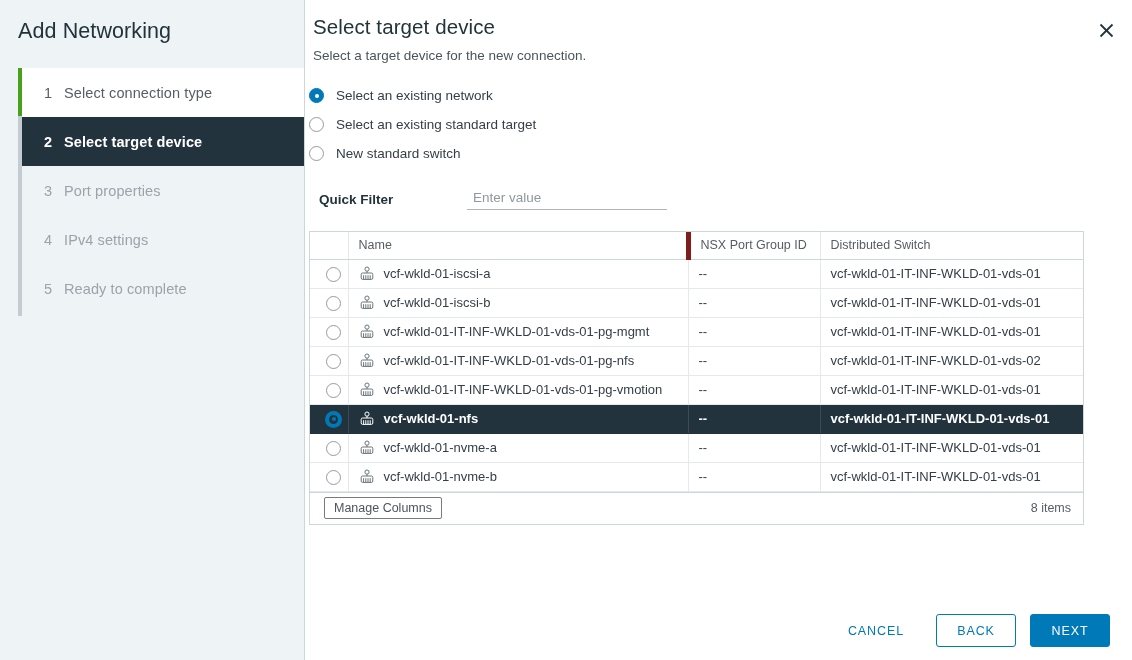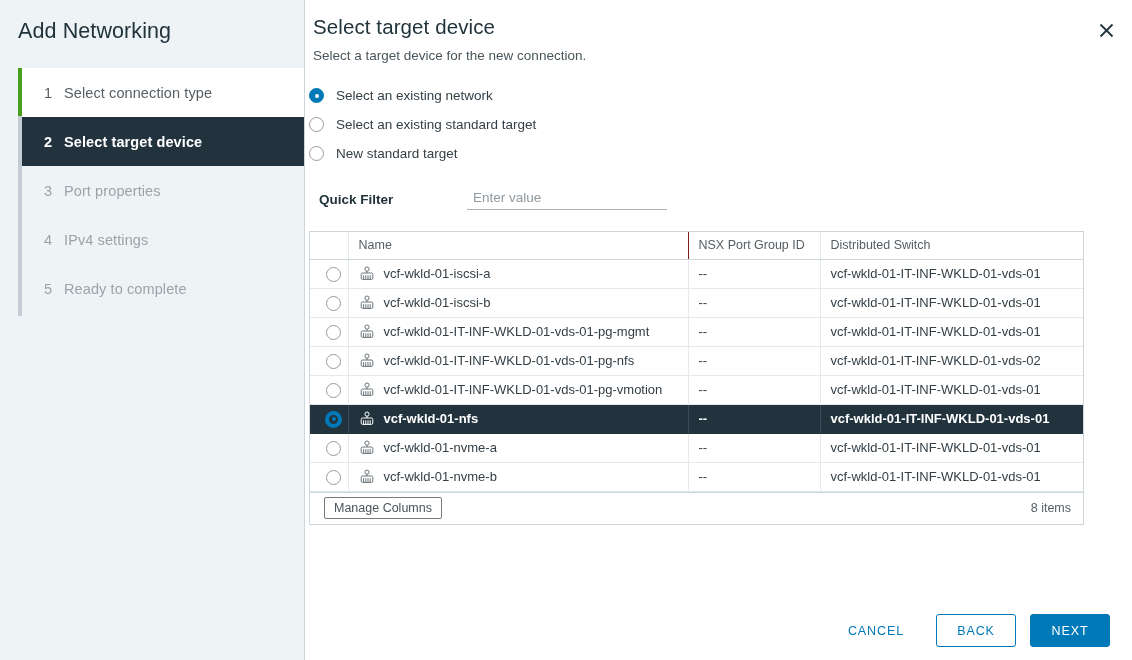--- a/index.html
+++ b/index.html
@@ -187,21 +187,21 @@
     font-weight: normal;
     color: #565e63;
     text-align: left;
     height: 27px;
     padding: 0 0 0 10px;
     border-bottom: 1px solid #cdd6db;
     background: #ffffff;
     vertical-align: middle;
   }
   th.c-sel { width: 38px; padding: 0; border-right: 1px solid #e3e9ec; }
-  th.c-name { width: 340px; border-right: 1px solid #7f1d1d; margin-top: 32px; }
+  th.c-name { width: 340px; border-right: 5px solid #7f1d1d; margin-top: 32px; }
   th.c-nsx  { width: 132px; border-right: 1px solid #e3e9ec; }
   th.c-dvs  { width: 263px; }
 
   table.datagrid td {
     font-size: 13px;
     color: #333e45;
     height: 29px;
     padding: 0 0 0 10px;
     border-bottom: 1px solid #e3e9ec;
     vertical-align: middle;
@@ -361,21 +361,21 @@
       <div class="radio-row selected">
         <span class="radio-mark"></span>
         <span>Select an existing network</span>
       </div>
       <div class="radio-row">
         <span class="radio-mark"></span>
         <span>Select an existing standard target</span>
       </div>
       <div class="radio-row">
         <span class="radio-mark"></span>
-        <span>New standard target</span>
+        <span>New standard switch</span>
       </div>
     </div>
 
     <div class="filter-row">
       <div class="filter-label">Quick Filter</div>
       <input class="filter-input" type="text" placeholder="Enter value" style="">
     </div>
 
     <div class="table-wrap">
       <table class="datagrid">

